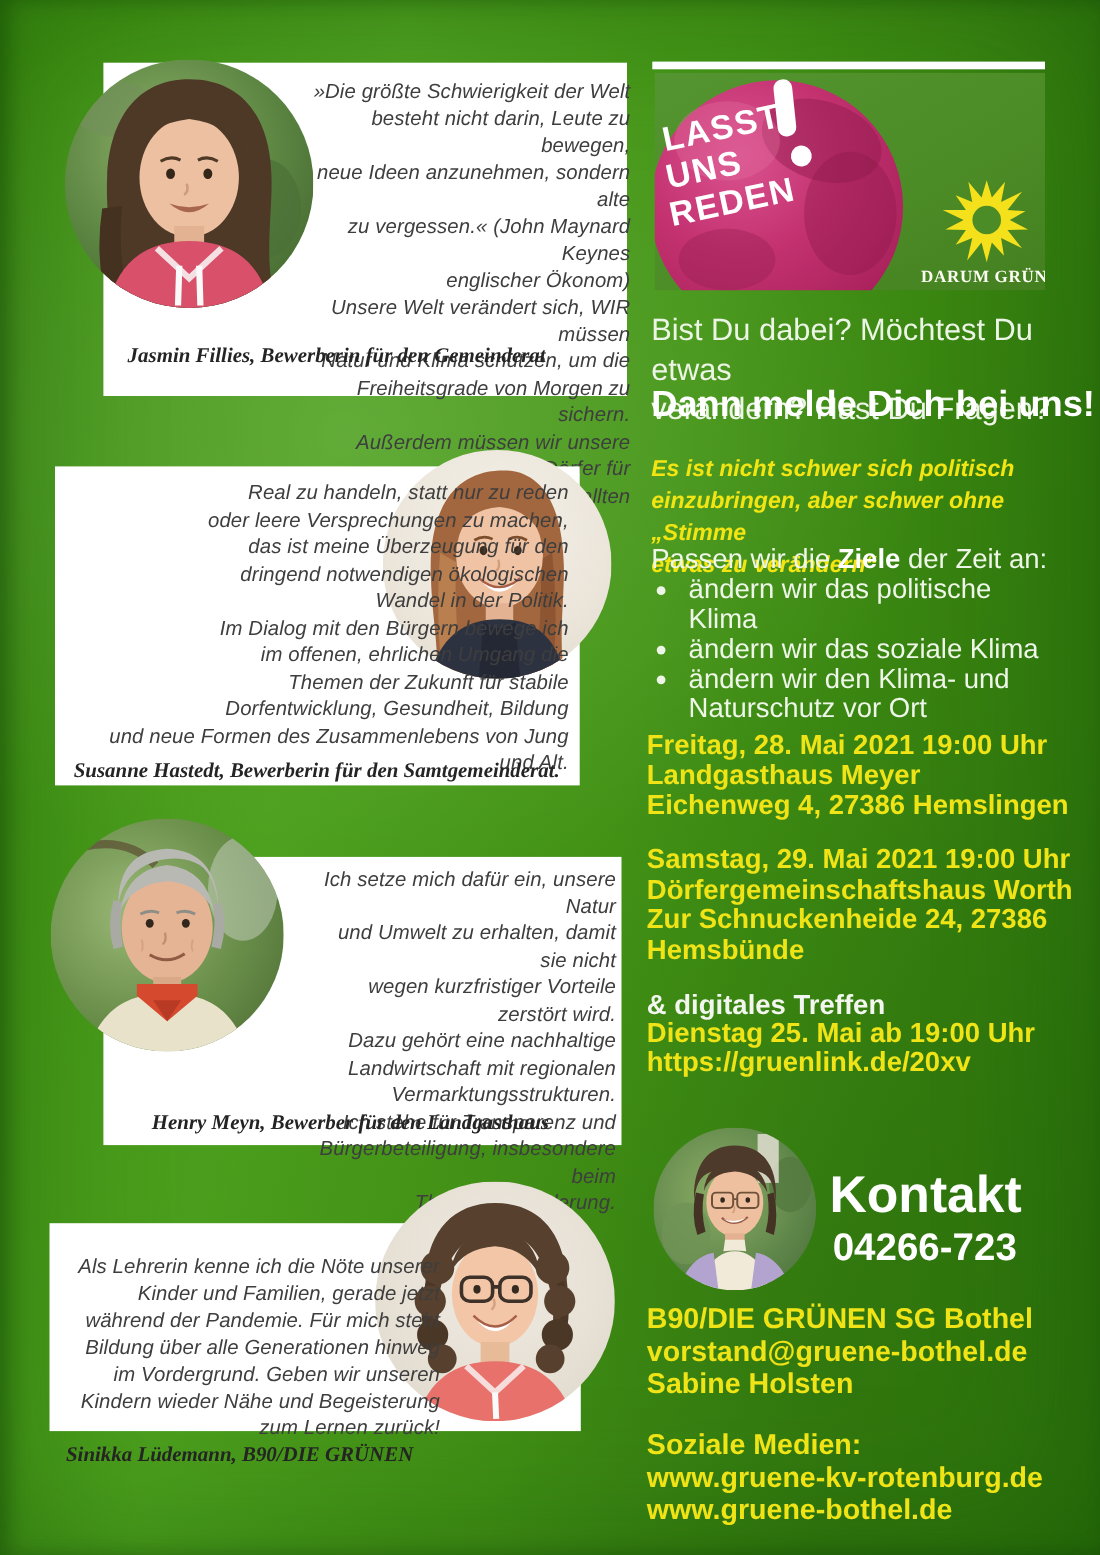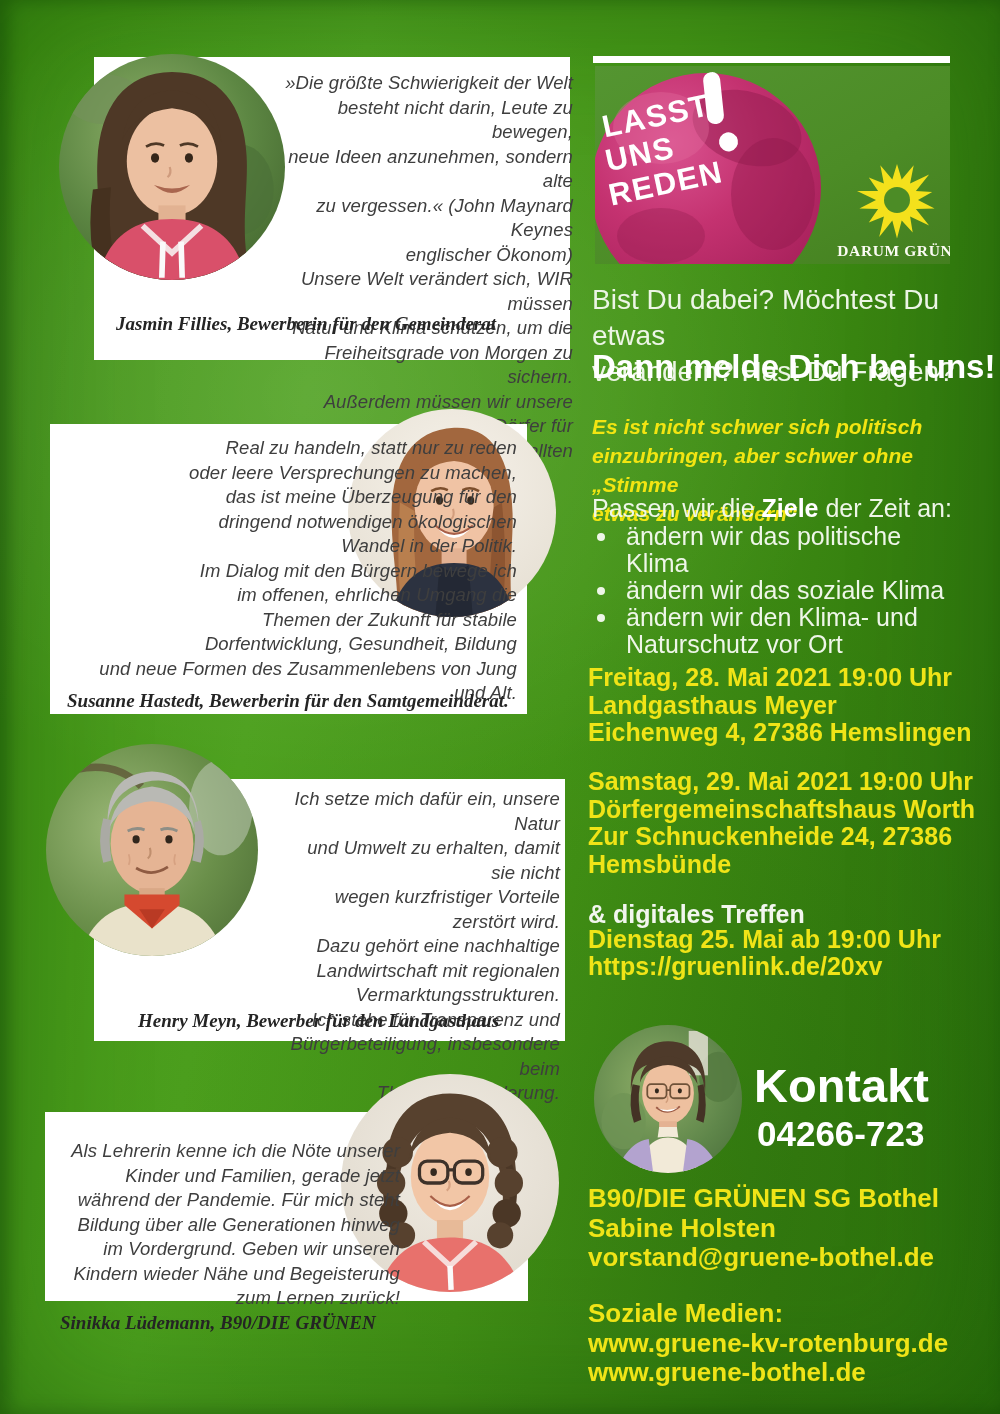--- a/index.html
+++ b/index.html
@@ -352,22 +352,22 @@
       <path d="M86,152 Q100,150 114,152 L112,138 L88,138 Z" fill="#f2ead8"></path>
       <path d="M30,200 C40,170 58,156 74,154 L80,200 Z" fill="#b3a3cf"></path>
       <path d="M170,200 C160,170 142,156 126,154 L120,200 Z" fill="#b3a3cf"></path>
     </svg>
   </div>
   <h1 class="kontakt-h" style="left:754px;top:1058px;">Kontakt</h1>
   <p class="kontakt-phone" style="left:757px;top:1114px;">04266-723</p>
 
   <p class="contact-block" style="left:588px;top:1184px;">
     <span>B90/DIE GRÜNEN SG Bothel</span>
+    <span>vorstand@gruene-bothel.de</span>
     <span>Sabine Holsten</span>
-    <span>vorstand@gruene-bothel.de</span>
   </p>
 
   <p class="social-block" style="left:588px;top:1299px;">
     <span>Soziale Medien:</span>
     <span>www.gruene-kv-rotenburg.de</span>
     <span>www.gruene-bothel.de</span>
   </p>
 
 </div>
 

